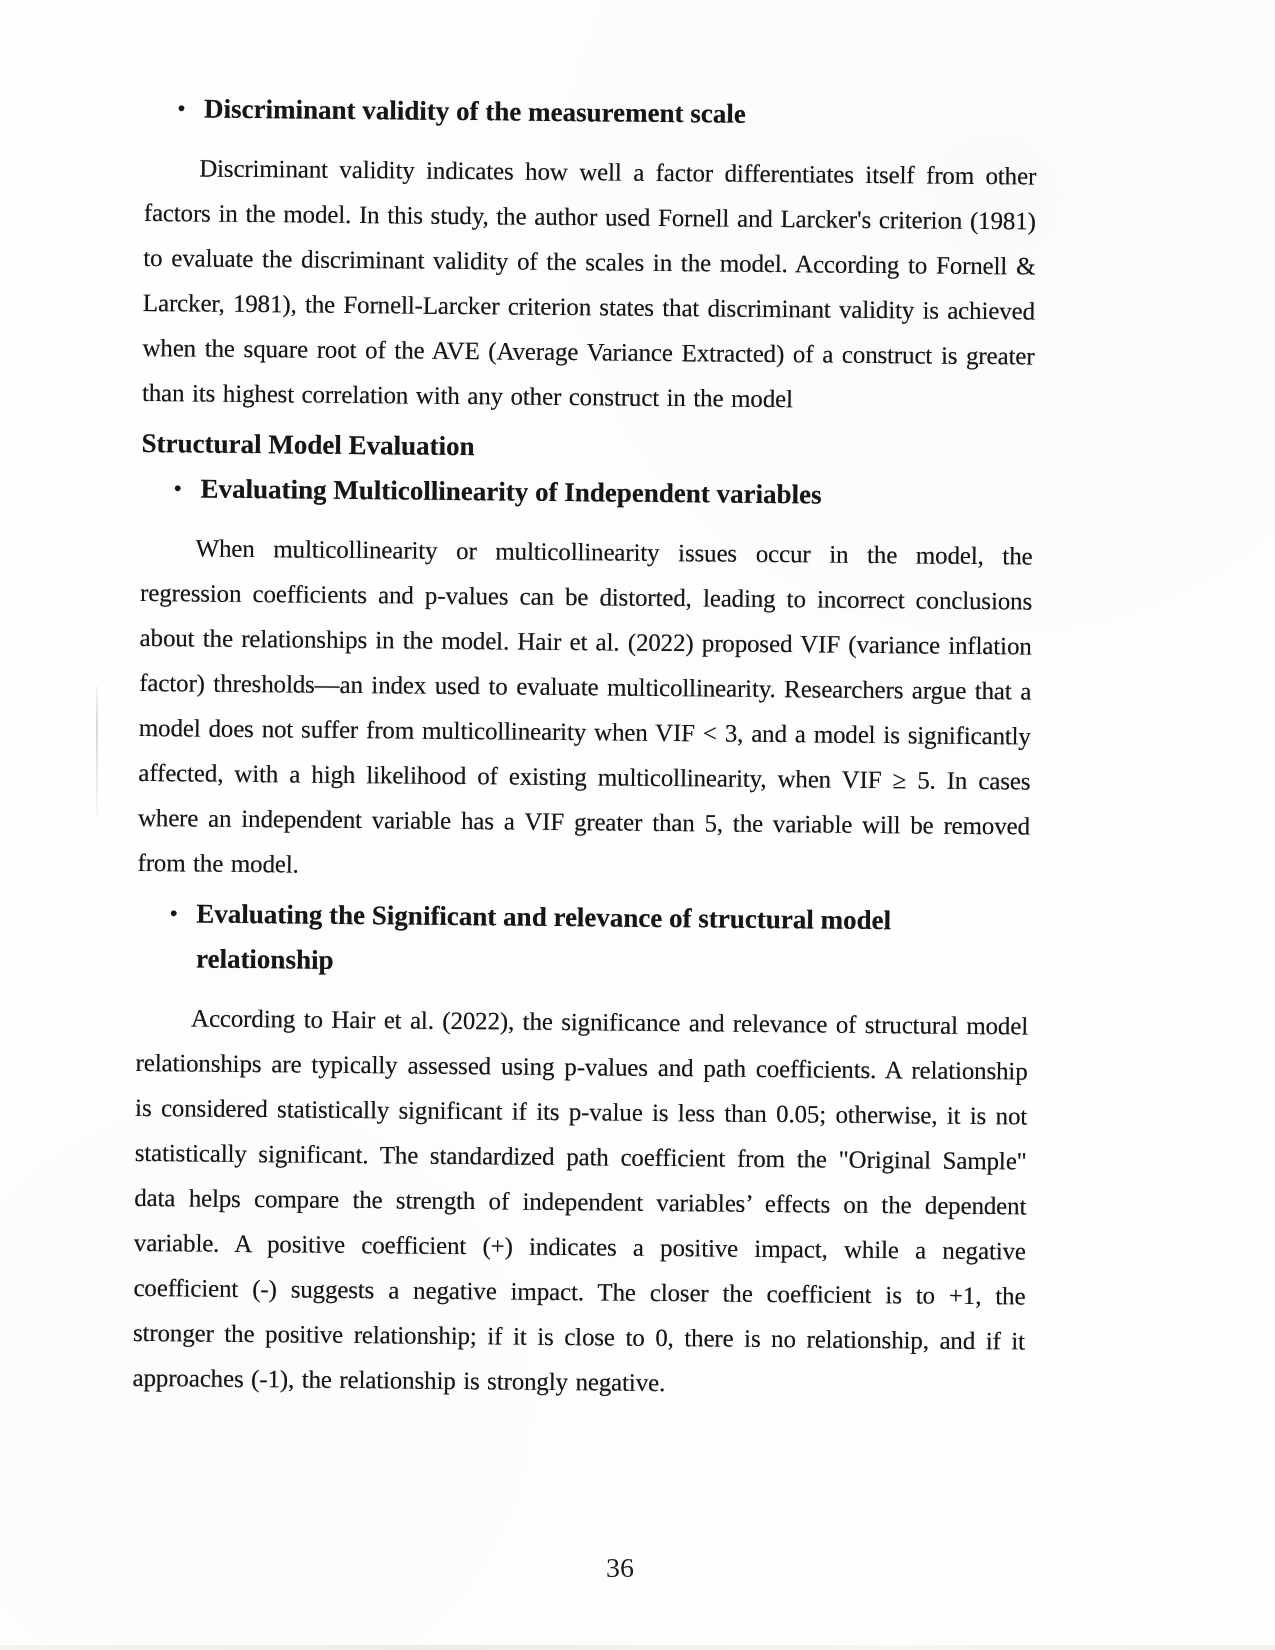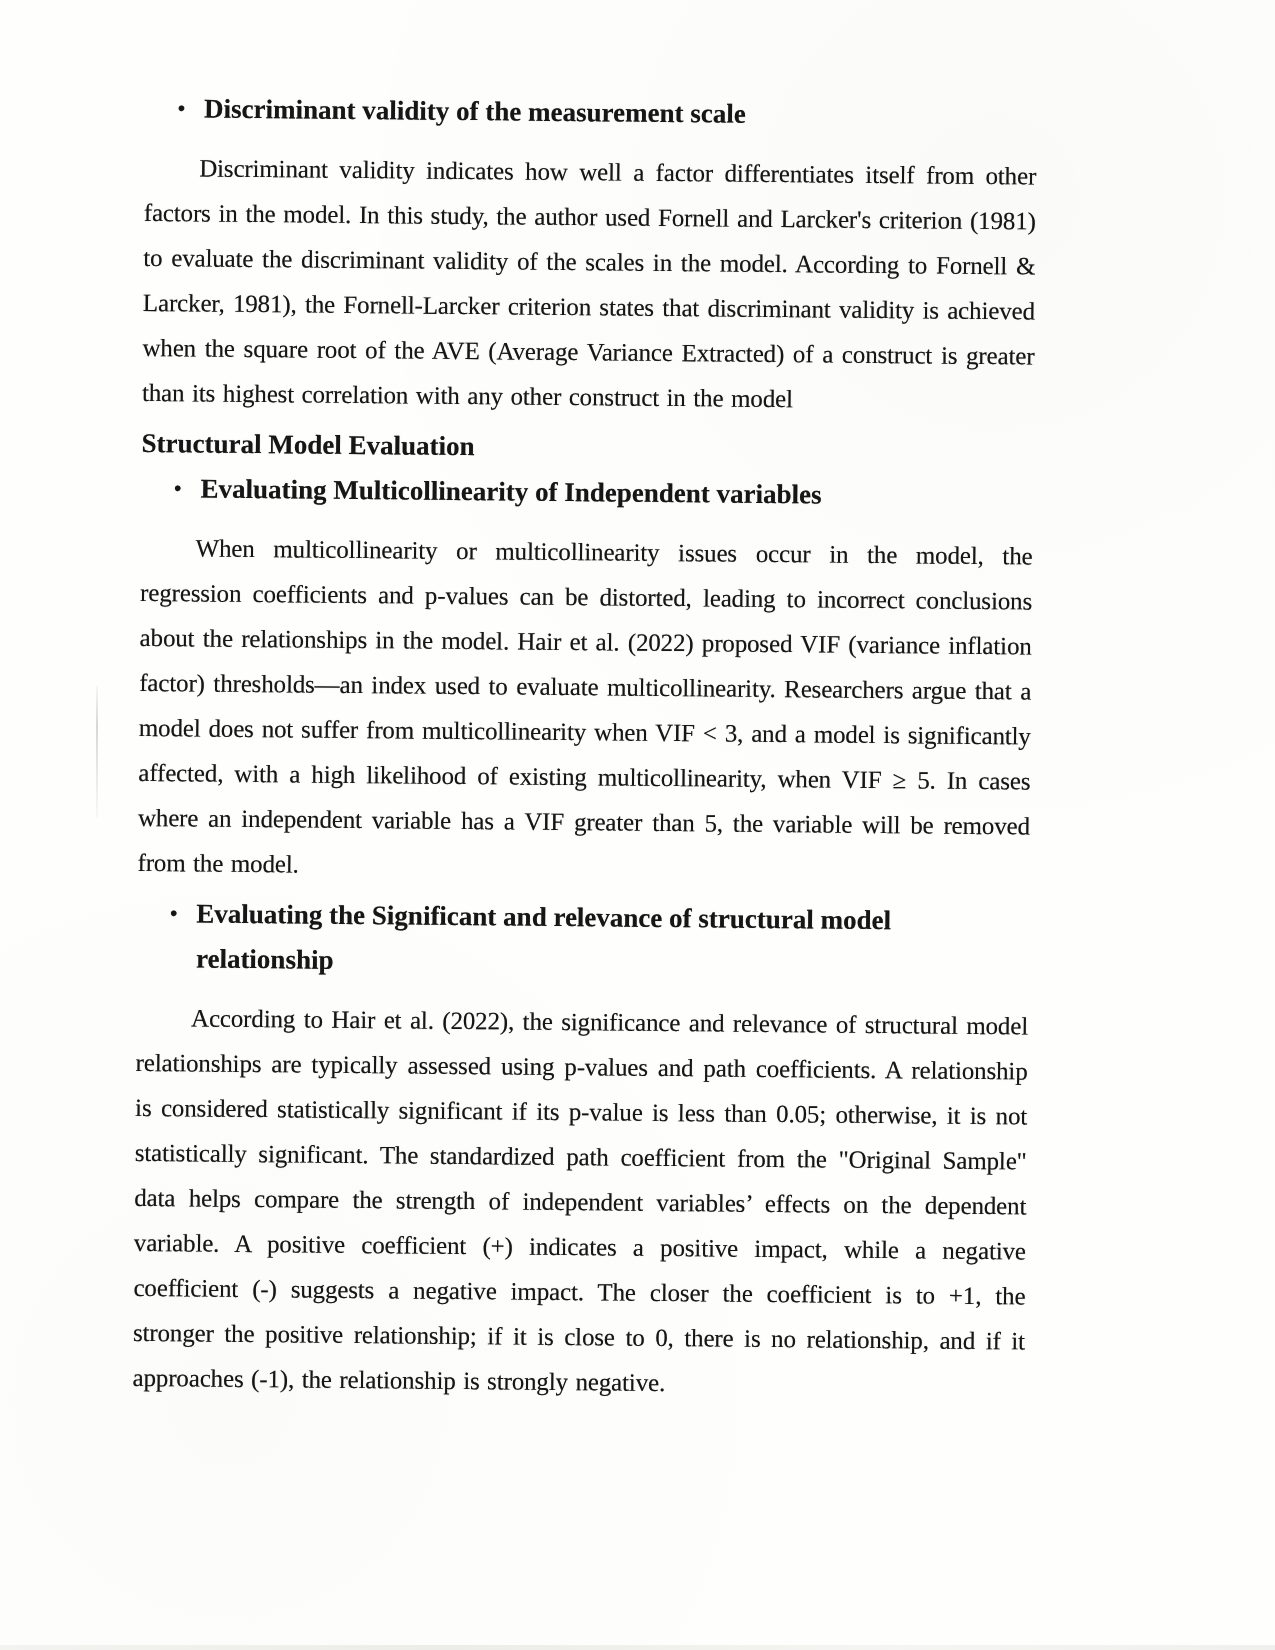--- a/index.html
+++ b/index.html
@@ -119,16 +119,17 @@
       <span class="bullet">•</span>
       <span class="bullet-text">Evaluating the Significant and relevance of structural model relationship</span>
     </div>
 
     <p class="para">According to Hair et al. (2022), the significance and relevance of structural model relationships are typically assessed using p-values and path coefficients. A relationship is considered statistically significant if its p-value is less than 0.05; otherwise, it is not statistically significant. The standardized path coefficient from the "Original Sample" data helps compare the strength of independent variables’ effects on the dependent variable. A positive coefficient (+) indicates a positive impact, while a negative coefficient (-) suggests a negative impact. The closer the coefficient is to +1, the stronger the positive relationship; if it is close to 0, there is no relationship, and if it approaches (-1), the relationship is strongly negative.</p>
 
   </div>
 
   <div class="scan-line"></div>
 
+  <div class="page-number">36</div>
 
   <div class="scan-edge"></div>
 
 </div>
 
 </body></html>

